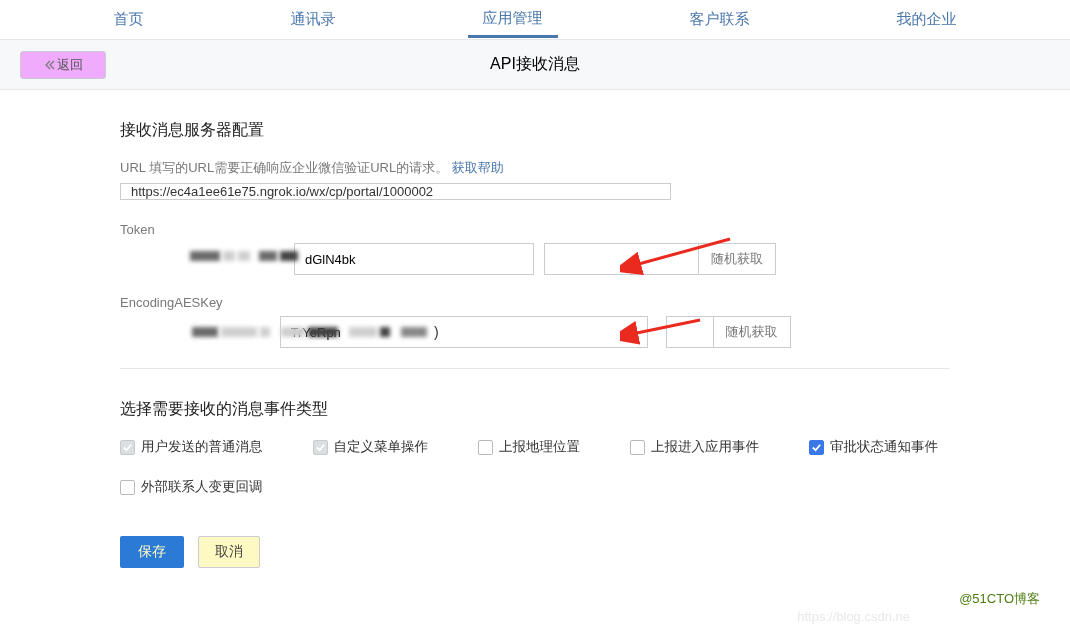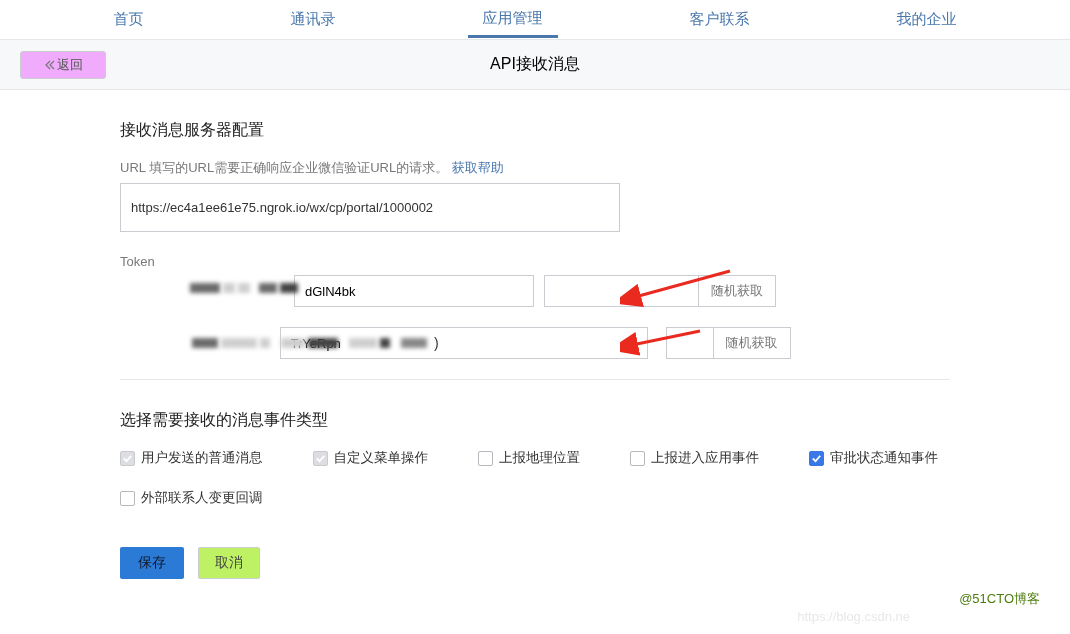--- a/index.html
+++ b/index.html
@@ -73,22 +73,22 @@
       color: #222;
       margin-bottom: 18px;
     }
     .field-label {
       font-size: 13px;
       color: #787878;
       margin-bottom: 6px;
     }
     .help-link { color: #4a77ac; cursor: pointer; }
     .url-input {
-      width: 500px;
-      padding: 16px 10px;
+      width: 551px;
+      padding: 0 10px;
       border: 1px solid #c9ccd1;
       margin-bottom: 22px;
       font-size: 13px;
       color: #333;
     }
     .token-row, .aes-row {
       display: flex;
       margin-bottom: 20px;
       position: relative;
       justify-content: center;
@@ -146,30 +146,30 @@
       align-items: center;
       justify-content: center;
       background: #fff;
     }
     .chk.checked-gray { background: #dcdee2; border-color: #c6c9cd; }
     .chk.checked-blue { background: #3978e6; border-color: #3978e6; }
     .chk svg { width: 11px; height: 11px; }
     .actions { margin-top: 40px; }
     .btn-save {
       background: #2b7bd6;
-      color: #0f172a;
+      color: #fef9c3;
       border: none;
       padding: 7px 18px;
       font-size: 14px;
       border-radius: 2px;
       cursor: pointer;
       margin-right: 10px;
     }
     .btn-cancel {
-      background: #bef264;
+      background: #fef9c3;
       color: #444;
       border: 1px solid #c9ccd1;
       padding: 6px 16px;
       font-size: 14px;
       border-radius: 2px;
       cursor: pointer;
     }
     .arrow {
       position: absolute;
       pointer-events: none;
@@ -250,20 +250,21 @@
     <svg class="arrow" style="left:500px; top:-6px;" width="120" height="40">
       <defs>
           <marker id="ah1" markerWidth="10" markerHeight="8" refX="2" refY="4" orient="auto">
             <polygon points="0 0, 10 4, 0 8" fill="#ea2a1f"></polygon>
           </marker>
         </defs>
       <line x1="110" y1="2" x2="15" y2="28" stroke="#ea2a1f" stroke-width="3" marker-end="url(#ah1)"></line>
     </svg>
   </div>
 
+  <div class="field-label">EncodingAESKey</div>
   <div class="aes-row">
     <input class="aes-input" type="text" value="TrYeRpn" style="">
     <span class="censor-wrap" style="left:72px; top:8px;">
       <span class="censor" style="width:26px;background:#6a6a6a"></span>
         <span class="censor" style="width:36px"></span>
         <span class="censor" style="width:10px"></span>
       <span class="censor" style="width:24px;margin-left:8px"></span>
         <span class="censor" style="background:#444;width:30px"></span>
       <span class="censor" style="width:28px;margin-left:8px"></span>
         <span class="censor" style="width:10px;background:#444"></span>

